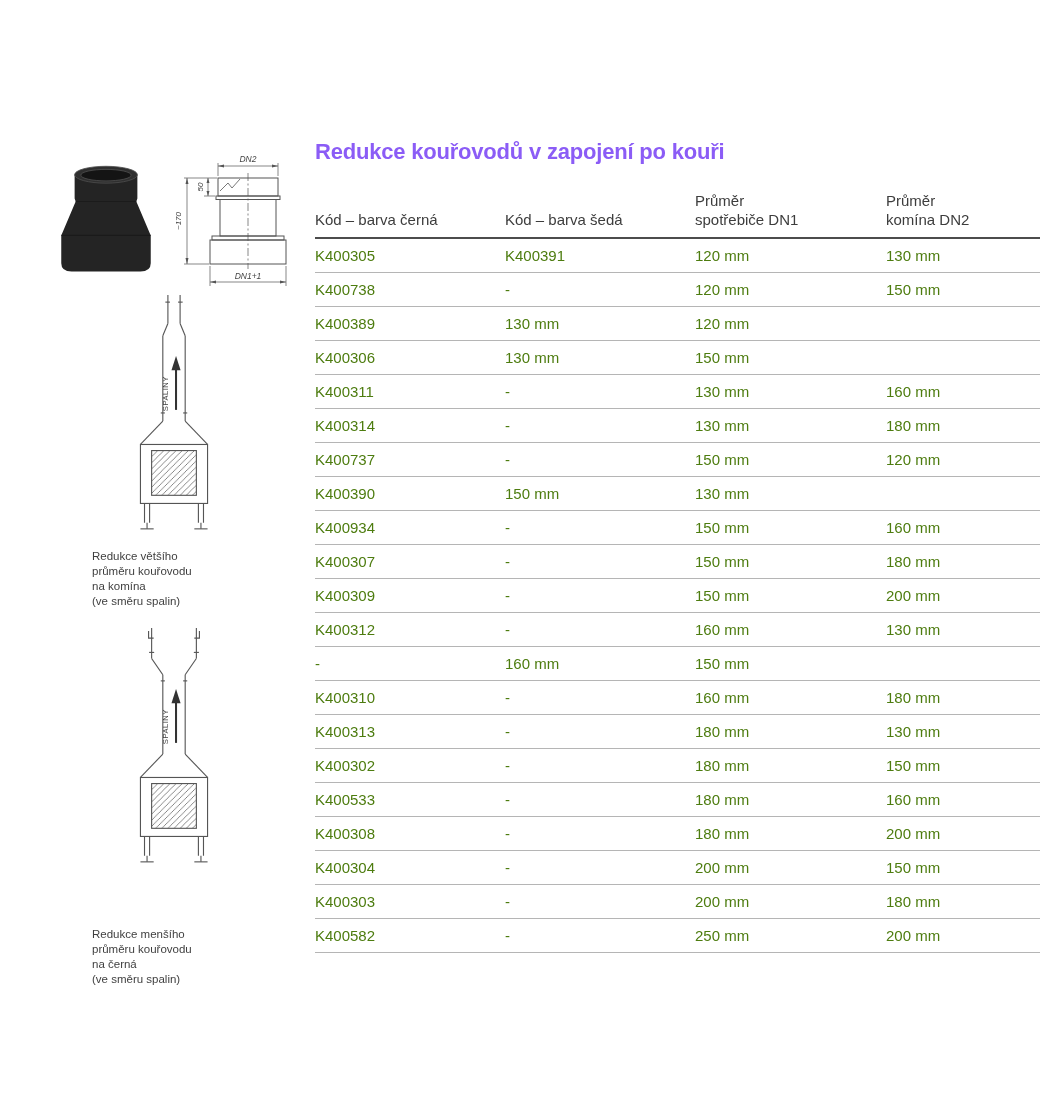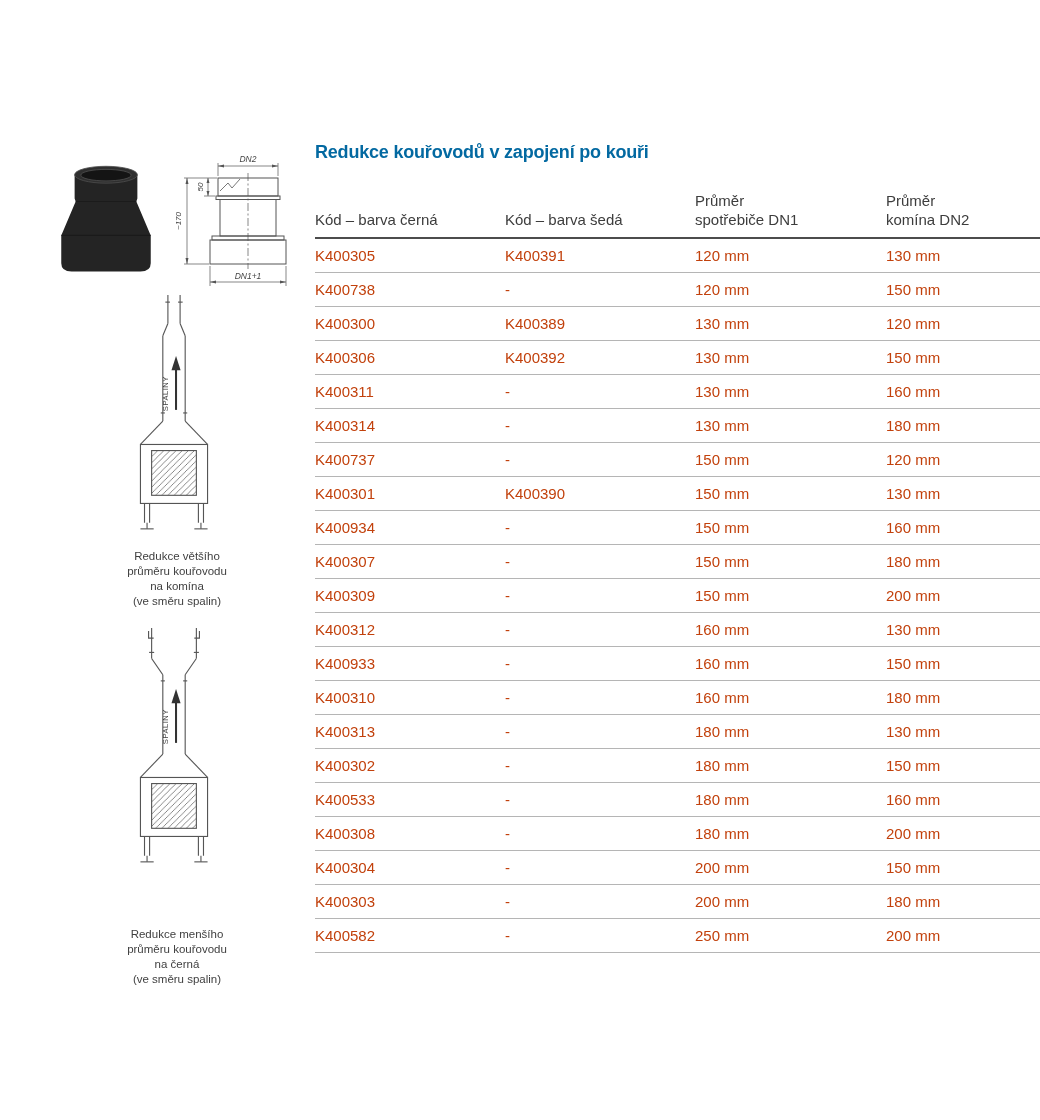--- a/index.html
+++ b/index.html
@@ -10,37 +10,36 @@
     font-family:"Liberation Sans","DejaVu Sans",sans-serif;
     color:#3f3f3f;
     overflow:hidden;
   }
   .abs{position:absolute;}
 
   
   .caption{
     position:absolute;
     width:170px;
-    text-align:center;
     font-size:11.5px;
     line-height:15px;
     color:#3f3f3f;
   }
   .caption span{display:block;}
 
   
   .table-area{
     position:absolute;
     left:315px;top:141px;
     width:725px;
   }
   .doc-title{
-    font-size:18px;
+    font-size:22px;
     font-weight:bold;
-    color:#0369a1;
+    color:#8b5cf6;
     letter-spacing:-0.2px;
     line-height:22px;
     margin:0;
   }
   .thead{
     display:grid;
     grid-template-columns:190px 190px 191px 1fr;
     align-items:end;
     margin-top:28px;
     padding-bottom:8px;
@@ -50,21 +49,21 @@
   }
   .th span{display:block;line-height:19px;}
   .tbody{width:100%;}
   .trow{
     display:grid;
     grid-template-columns:190px 190px 191px 1fr;
     height:33px;
     line-height:33px;
     border-bottom:1px solid #b5b5b5;
     font-size:15px;
-    color:#c2410c;
+    color:#4d7c0f;
   }
   .td{white-space:nowrap;overflow:hidden;}
 
   svg text{font-family:"Liberation Sans","DejaVu Sans",sans-serif;}
   .dim-label{font-style:italic;fill:#444;}
 </style>
 </head>
 <body>
 
 <div class="page">
@@ -259,29 +258,27 @@
       </div>
 
       <div class="trow">
         <div class="td">K400738</div>
         <div class="td">-</div>
         <div class="td">120 mm</div>
         <div class="td">150 mm</div>
       </div>
 
       <div class="trow">
-        <div class="td">K400300</div>
         <div class="td">K400389</div>
         <div class="td">130 mm</div>
         <div class="td">120 mm</div>
       </div>
 
       <div class="trow">
         <div class="td">K400306</div>
-        <div class="td">K400392</div>
         <div class="td">130 mm</div>
         <div class="td">150 mm</div>
       </div>
 
       <div class="trow">
         <div class="td">K400311</div>
         <div class="td">-</div>
         <div class="td">130 mm</div>
         <div class="td">160 mm</div>
       </div>
@@ -294,21 +291,20 @@
       </div>
 
       <div class="trow">
         <div class="td">K400737</div>
         <div class="td">-</div>
         <div class="td">150 mm</div>
         <div class="td">120 mm</div>
       </div>
 
       <div class="trow">
-        <div class="td">K400301</div>
         <div class="td">K400390</div>
         <div class="td">150 mm</div>
         <div class="td">130 mm</div>
       </div>
 
       <div class="trow">
         <div class="td">K400934</div>
         <div class="td">-</div>
         <div class="td">150 mm</div>
         <div class="td">160 mm</div>
@@ -329,21 +325,20 @@
       </div>
 
       <div class="trow">
         <div class="td">K400312</div>
         <div class="td">-</div>
         <div class="td">160 mm</div>
         <div class="td">130 mm</div>
       </div>
 
       <div class="trow">
-        <div class="td">K400933</div>
         <div class="td">-</div>
         <div class="td">160 mm</div>
         <div class="td">150 mm</div>
       </div>
 
       <div class="trow">
         <div class="td">K400310</div>
         <div class="td">-</div>
         <div class="td">160 mm</div>
         <div class="td">180 mm</div>

